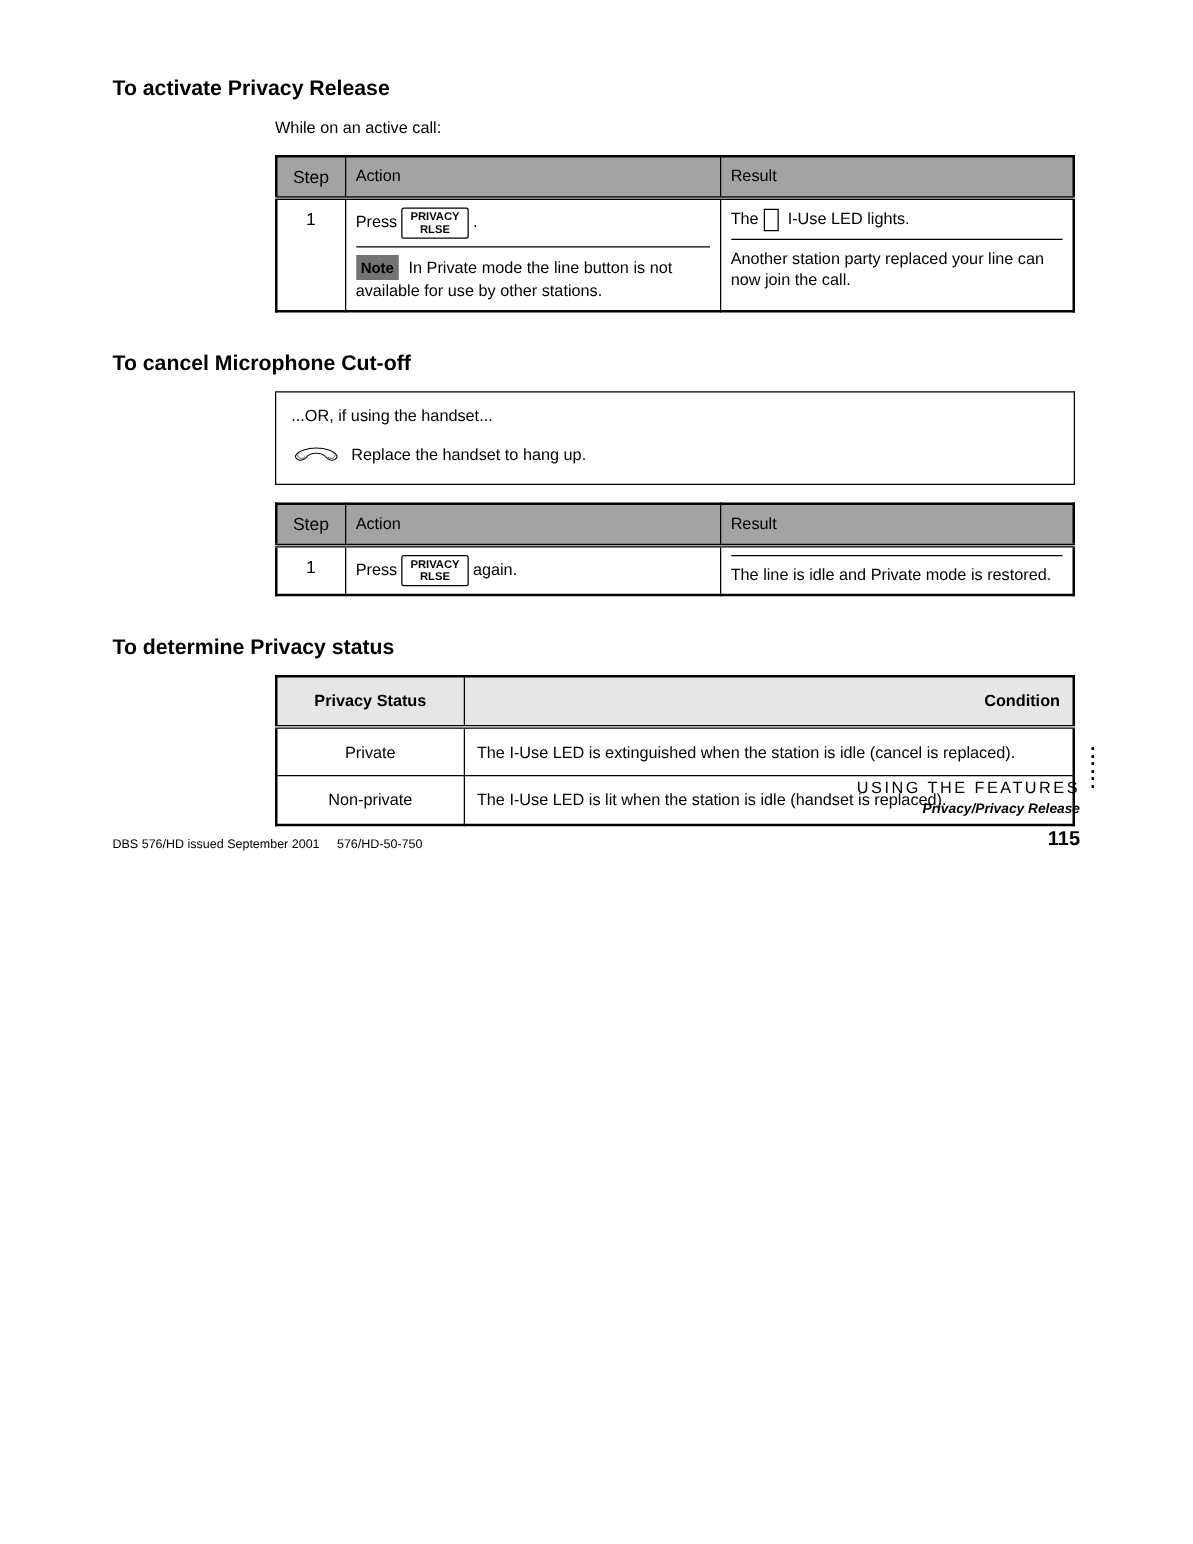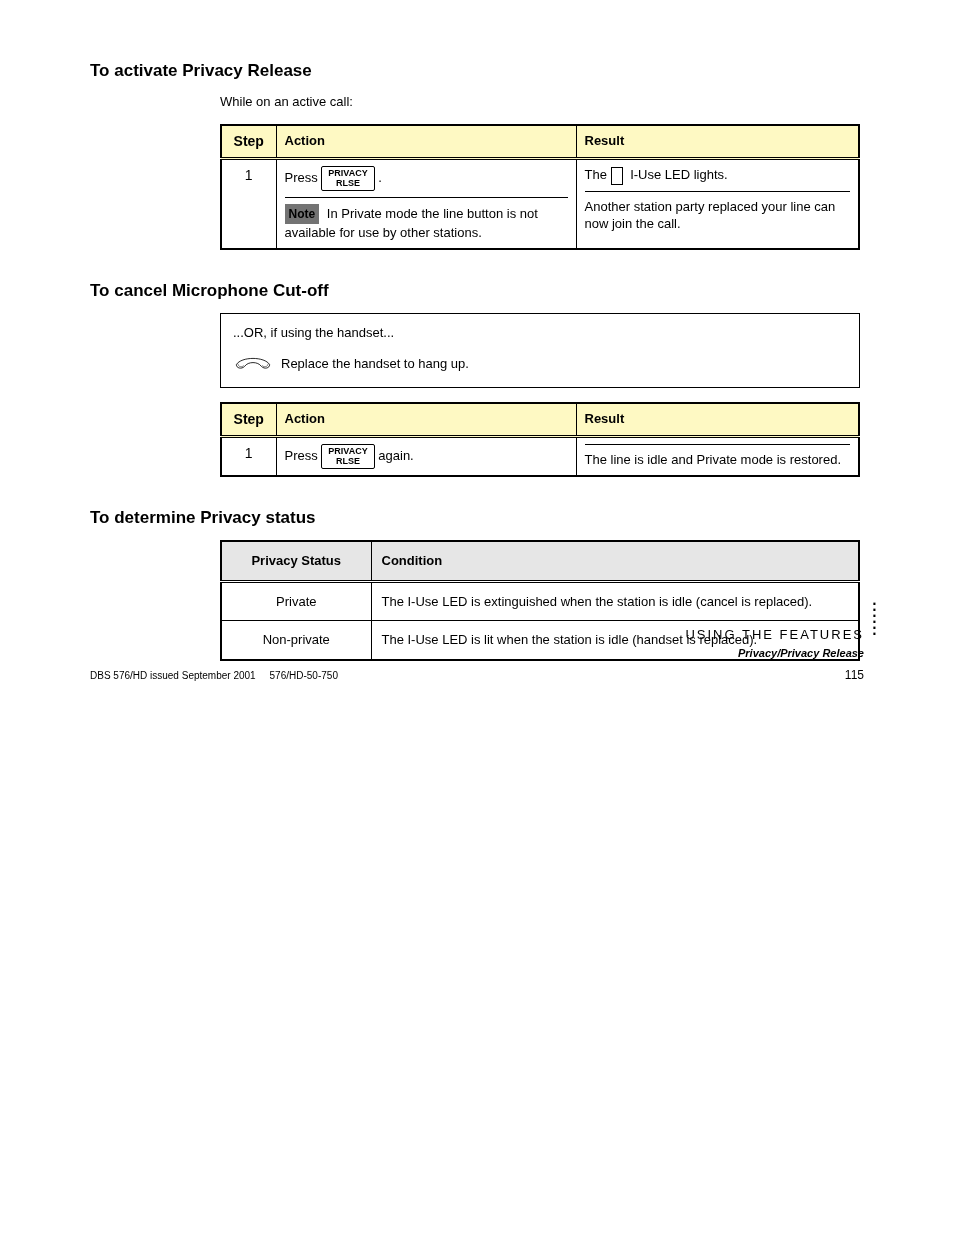--- a/index.html
+++ b/index.html
@@ -34,22 +34,22 @@
     border: 2px solid #000;
     font-size: 13px;
   }
   table.inst th, table.inst td {
     border: 1px solid #000;
     padding: 6px 8px;
     vertical-align: top;
     text-align: left;
   }
   table.inst th {
-    background: #fef9c3;
-    font-weight: bold;
+    background: #a3a3a3;
+    font-weight: normal;
   }
   table.inst thead tr th { border-bottom: 3px double #000; }
   table.inst .step-col { width: 55px; text-align: center; font-size: 14px; }
   table.inst .action-col { width: 300px; }
   table.inst .result-col { }
 
   .keycap {
     display: inline-block;
     border: 1px solid #000;
     border-radius: 2px;
@@ -114,41 +114,41 @@
   table.status th, table.status td {
     border: 1px solid #000;
     padding: 10px 10px;
     vertical-align: middle;
     text-align: left;
   }
   table.status th {
     background: #e6e6e6;
     font-weight: bold;
   }
-  table.status thead tr th { border-bottom: 3px double #000; }
+  table.status thead tr th { border-bottom: 3px double #000; text-align: right; }
   table.status .ps-col { width: 150px; text-align: center; }
 
   .footer {
     position: absolute;
     bottom: 28px;
     right: 90px;
     text-align: right;
     font-size: 11px;
   }
   .footer .dots {
     position: absolute;
     right: -14px;
     top: -26px;
     font-size: 22px;
     line-height: 6px;
     letter-spacing: 0;
   }
   .footer .crumb-s { font-size: 13px; letter-spacing: 2px; }
   .footer .crumb-m { font-size: 11px; font-style: italic; font-weight: bold; margin-top: 2px; }
-  .footer .pnum { font-size: 12px; font-weight: normal; margin-top: 6px; }
+  .footer .pnum { font-size: 16px; font-weight: bold; margin-top: 6px; }
   .footer-left {
     position: absolute;
     bottom: 28px;
     left: 90px;
     font-size: 10px;
     color: #000;
   }
 </style>
 </head>
 <body>

